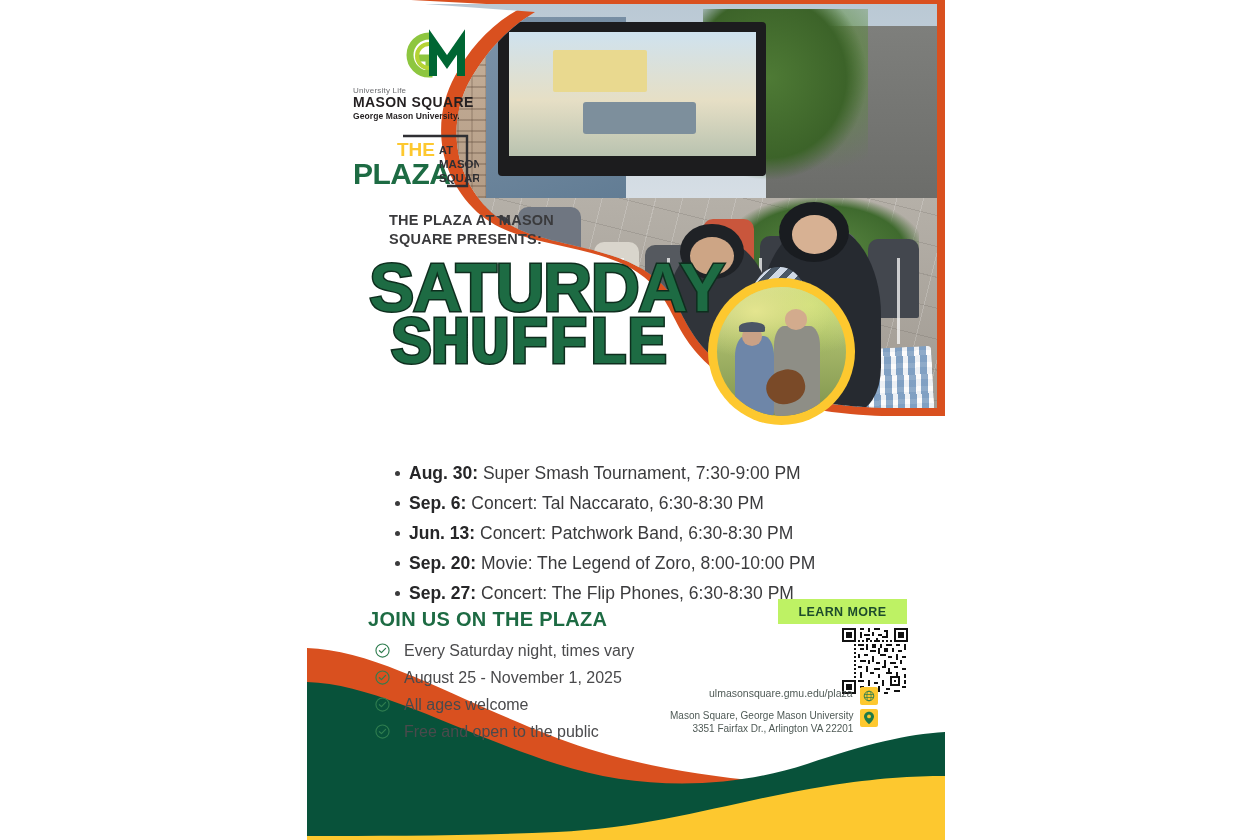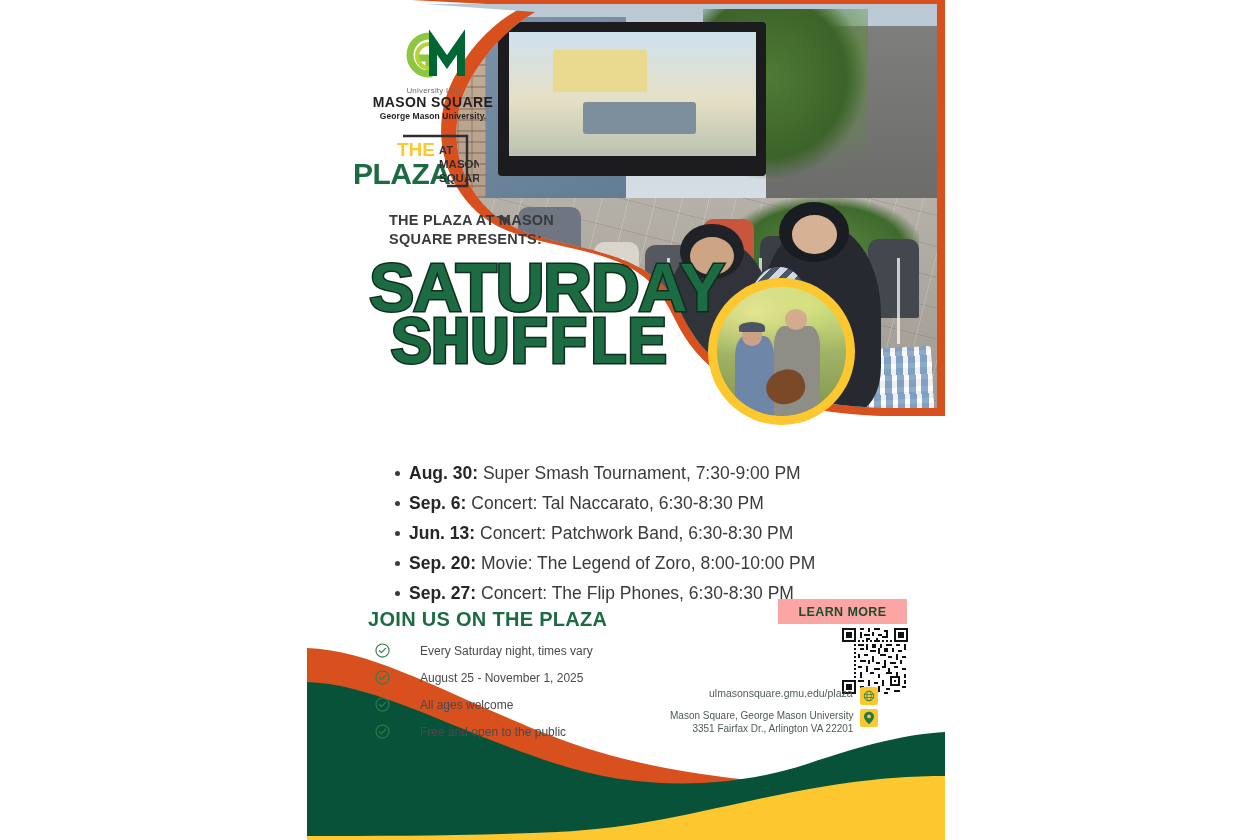--- a/index.html
+++ b/index.html
@@ -163,21 +163,21 @@
     position:absolute; left:53%; top:17%; width:17%; height:16%;
     background:#d3ab8d; border-radius:50%;
   }
   .inset-photo .guitar{
     position:absolute; left:38%; top:64%; width:30%; height:26%;
     background:#7a4a28; border-radius:50% 46% 46% 50%;
     transform: rotate(-16deg);
   }
 
   
-  .logos { position:absolute; left:46px; top:28px; width:160px; text-align:center; z-index:5;}
+  .logos { position:absolute; left:46px; top:28px; width:160px; z-index:5;}
   .gm-mark { display:block; margin: 0 auto; }
   .ul-line {
     font-size: 8px; color:#6d6e71; letter-spacing:.2px; margin-top:2px;
     font-family:"Liberation Sans", sans-serif;
   }
   .ms-line {
     font-size: 14px; font-weight:bold; color:#231f20; letter-spacing:.4px; line-height:1.05;
   }
   .gmu-line { font-size: 8.5px; font-weight:bold; color:#231f20; letter-spacing:.1px; margin-top:1px;}
 
@@ -230,34 +230,34 @@
   
   .join-title {
     position:absolute; left:61px; top:608px; z-index:5;
     font-size:20px; font-weight:bold; color:#1d6b43; letter-spacing:.3px;
   }
   .join-list {
     position:absolute; left:68px; top:637px; z-index:5;
     margin:0; padding:0; list-style:none;
   }
   .join-list li {
-    display:flex; align-items:center; gap:30px;
+    display:flex; align-items:center; gap:14px;
     height:27px;
-    font-size:12px; color:#4a4a4c;
+    font-size:16px; color:#4a4a4c;
     white-space:nowrap;
   }
   .chk {
     flex:0 0 auto; width:15px; height:15px;
   }
 
   
   .learn-more {
     position:absolute; left:471px; top:599px; z-index:5;
     width:129px; height:25px;
-    background:#fca5a5;
+    background:#bef264;
     display:flex; align-items:center; justify-content:center;
     font-size:12.5px; font-weight:bold; color:#1d4c2c; letter-spacing:.4px;
   }
   .qr {
     position:absolute; left:535px; top:628px; z-index:5;
     width:66px; height:66px; background:#fff;
   }
   .contact-row {
     position:absolute; z-index:5; display:flex; gap:7px;
   }

